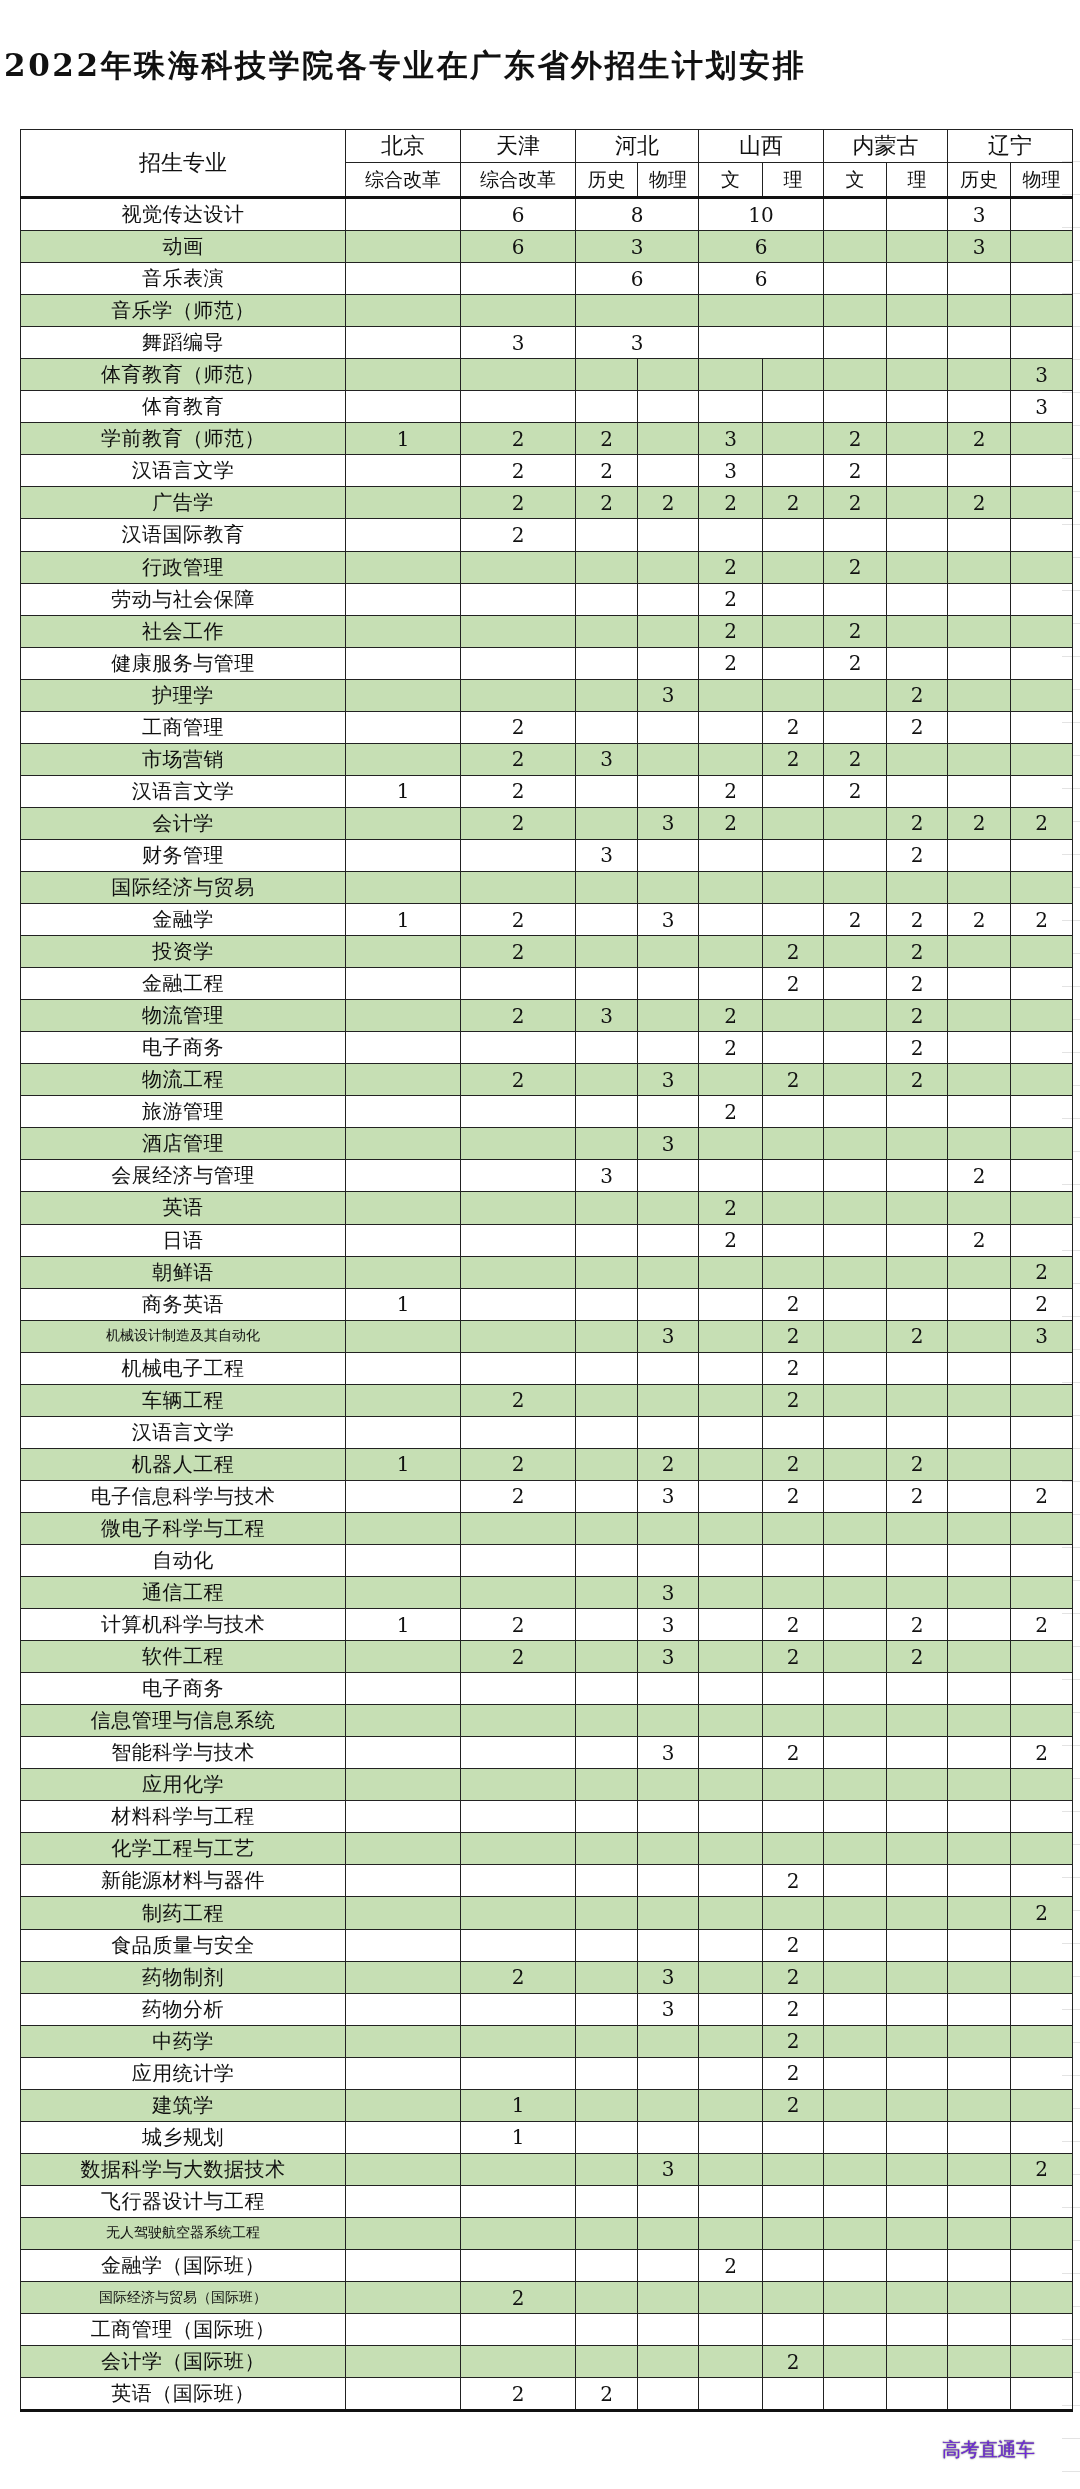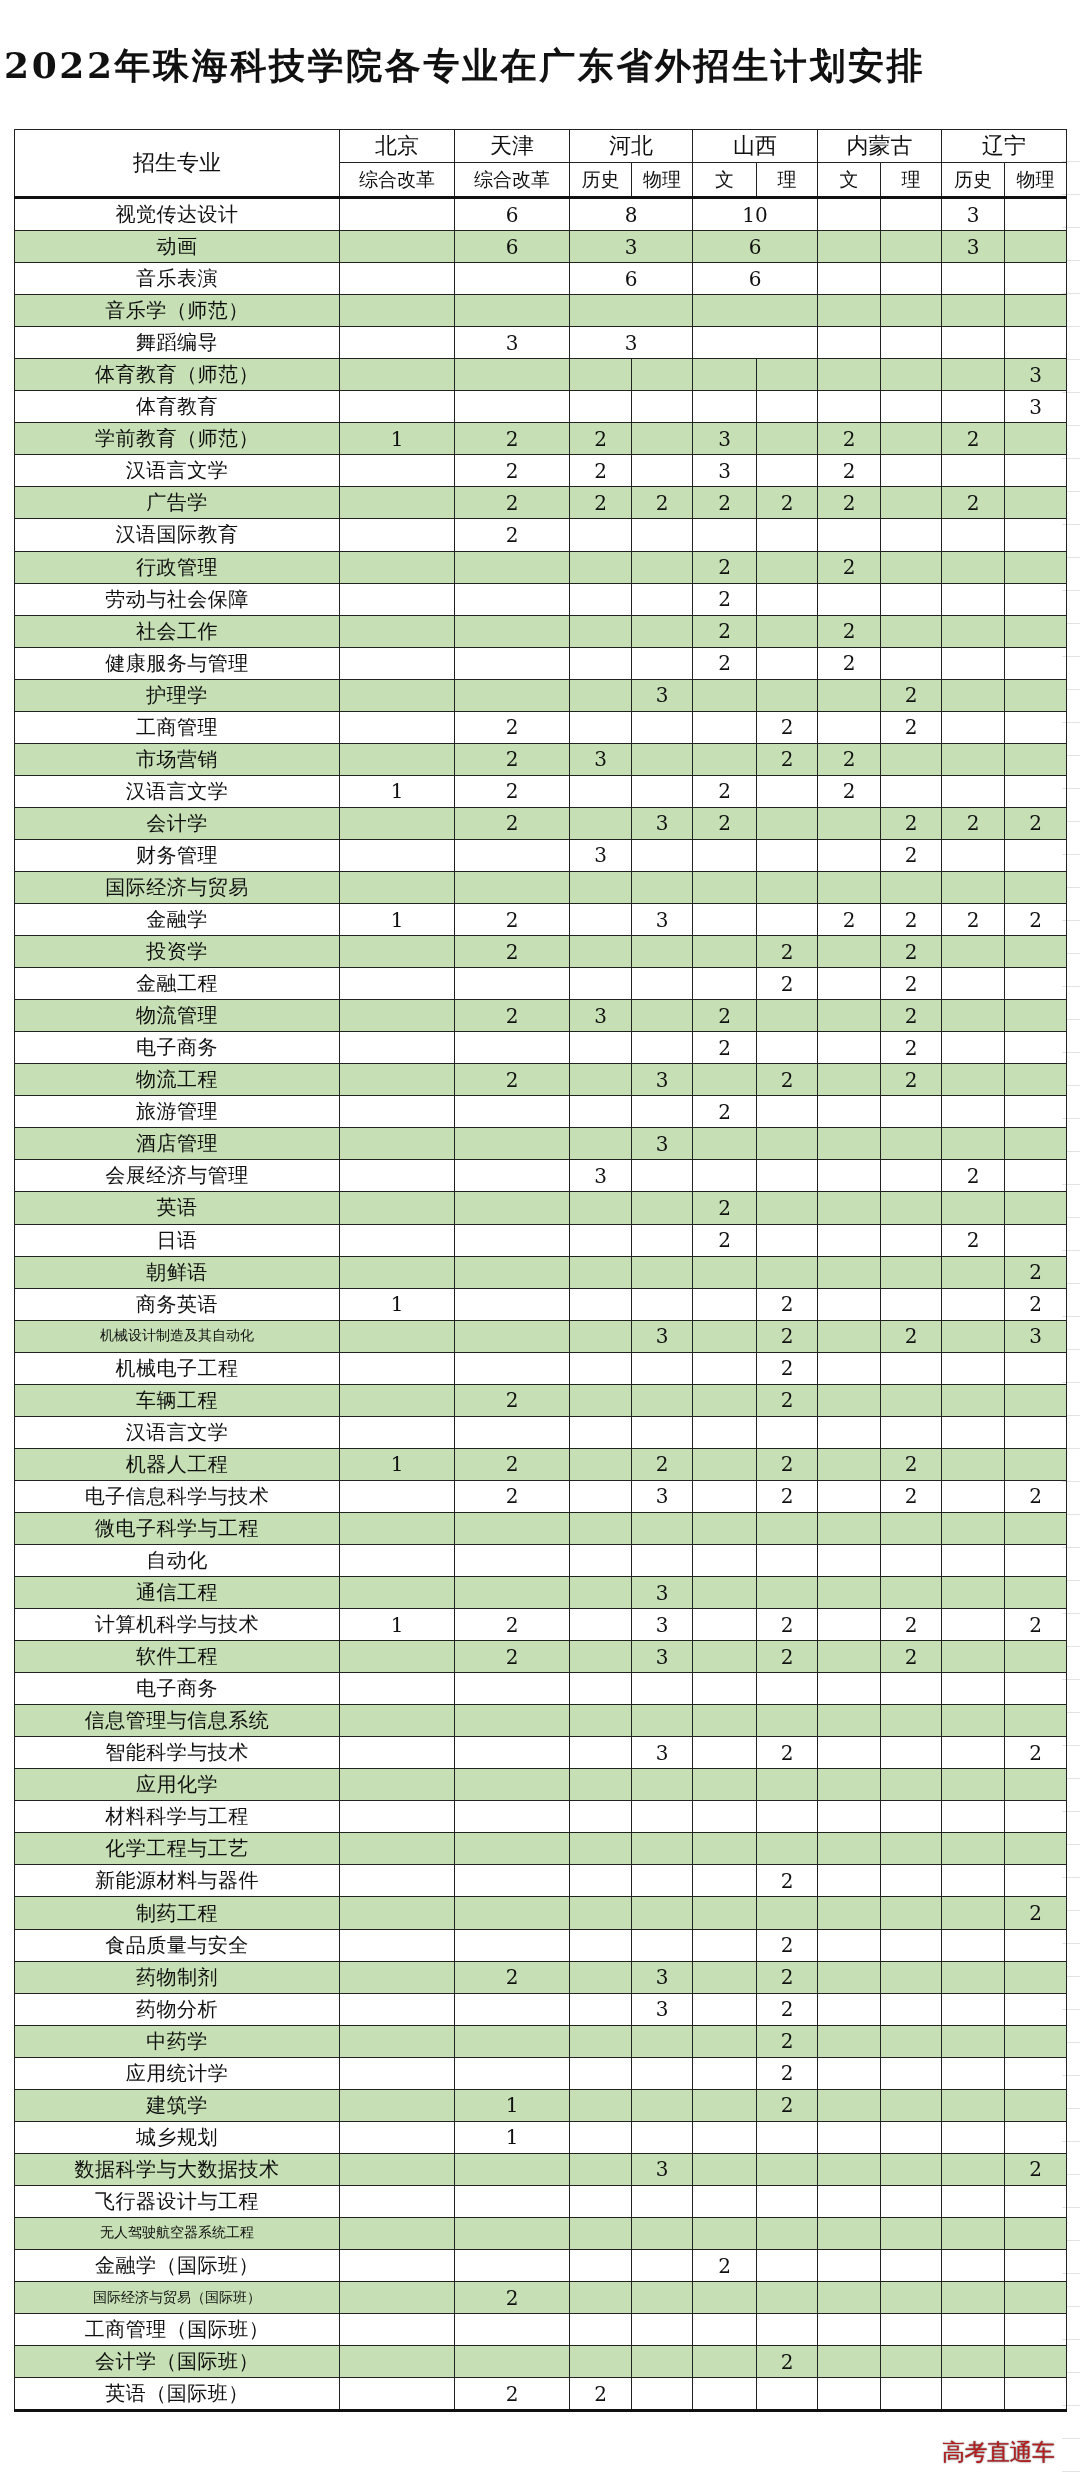--- a/index.html
+++ b/index.html
@@ -1,35 +1,35 @@
 <!DOCTYPE html>
 <html><head>
 <meta charset="utf-8">
 <style>
   html, body { margin:0; padding:0; background:#ffffff; }
   body { width:1080px; height:2489px; position:relative; overflow:hidden;
          font-family:"DejaVu Serif","Liberation Serif",serif; color:#111; }
   .title { position:absolute; left:4px; top:38px; width:1076px; height:54px;
-           font-size:36px; font-weight:bold; letter-spacing:2.6px; white-space:nowrap;
+           font-size:31px; font-weight:bold; letter-spacing:2.6px; white-space:nowrap;
            line-height:54px; font-family:"DejaVu Serif","Liberation Serif",serif; }
-  table.plan { position:absolute; left:14px; top:129px; border-collapse:collapse;
+  table.plan { position:absolute; left:20px; top:129px; border-collapse:collapse;
                table-layout:fixed; }
   table.plan td, table.plan th { border:1.5px solid #222; padding:0; text-align:center;
                vertical-align:middle; font-weight:normal; overflow:hidden; white-space:nowrap; }
   table.plan thead tr.r1 th { height:32px; font-size:22px; }
   table.plan thead tr.r2 th { height:33px; font-size:19px; border-bottom:3px solid #111; }
   table.plan thead th.corner { font-size:22px; border-bottom:3px solid #111; }
   table.plan tbody td { height:31.06px; font-size:20px; }
   table.plan tbody td.major { font-size:20px; letter-spacing:0.5px; }
   table.plan tbody td.major.long { font-size:14px; letter-spacing:0; }
   table.plan tbody tr.green td { background:#c6dfb4; }
   table.plan tbody tr:last-child td { border-bottom:3px solid #111; }
   .gridlines { position:absolute; left:1062px; top:129px; width:18px; height:2350px;
                background:repeating-linear-gradient(to bottom, transparent 0, transparent 32px, #e3e3e3 32px, #e3e3e3 33px); }
-  .watermark { position:absolute; left:942px; top:2437px; font-size:23px; color:#b91c1c;
+  .watermark { position:absolute; left:942px; top:2437px; font-size:19px; color:#6d28d9;
                font-family:"DejaVu Sans","Liberation Sans",sans-serif;
                text-shadow:0 0 1px #666, 0 0 2px #777; letter-spacing:-0.5px; }
 </style>
 </head>
 <body>
 
 <div class="title">2022年珠海科技学院各专业在广东省外招生计划安排</div>
 
 <div class="gridlines"></div>
 

